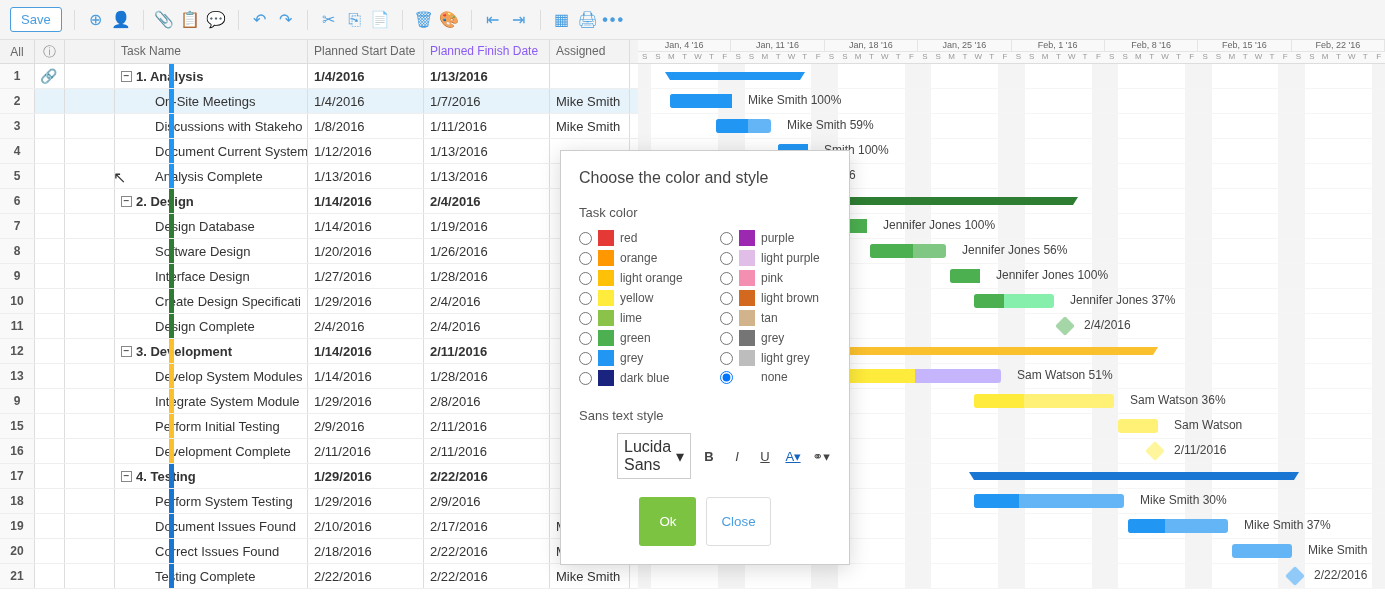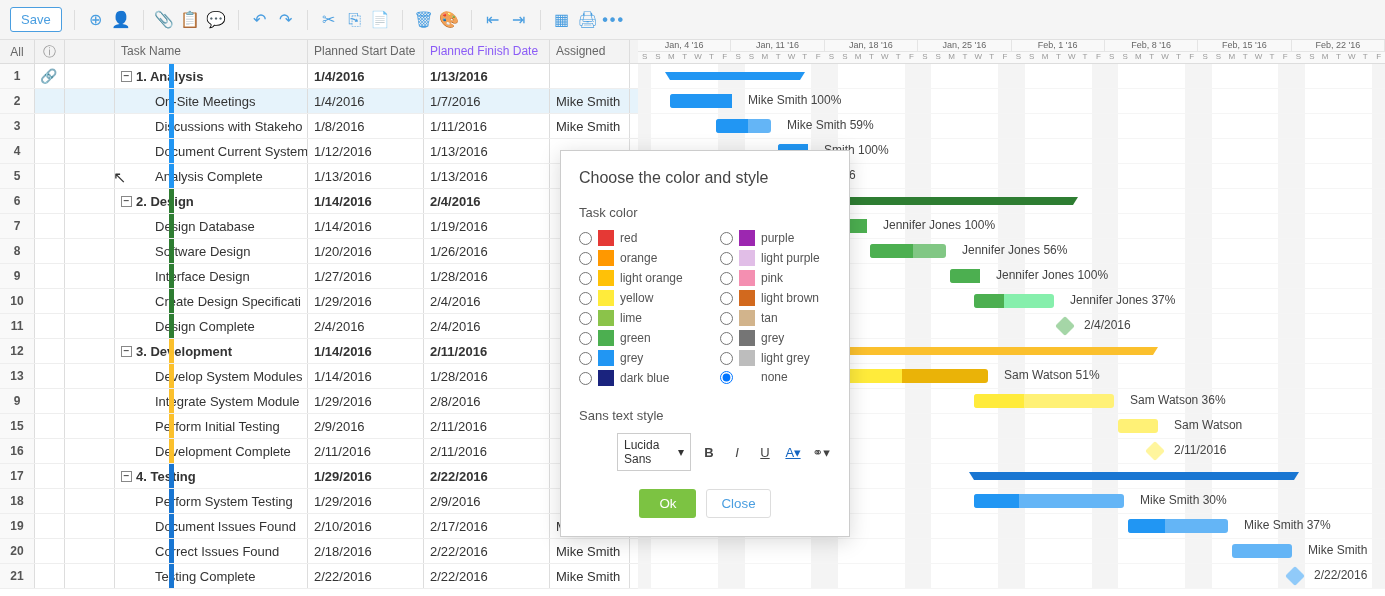--- a/index.html
+++ b/index.html
@@ -67,25 +67,25 @@
 .popup { position: absolute; left: 560px; top: 150px; width: 290px; background: #fff; border: 1px solid #ccc; box-shadow: 0 4px 20px rgba(0,0,0,0.15); padding: 18px; z-index: 100; }
 .popup h3 { font-size: 16px; font-weight: normal; color: #444; margin-bottom: 18px; }
 .popup-label { font-size: 13px; color: #555; margin-bottom: 10px; }
 .color-grid { display: flex; gap: 30px; margin-bottom: 18px; }
 .color-col { flex: 1; }
 .color-item { display: flex; align-items: center; gap: 6px; margin-bottom: 4px; }
 .color-item input[type=radio] { margin: 0; }
 .swatch { width: 16px; height: 16px; }
 .color-name { font-size: 12px; color: #555; }
 .font-row { display: flex; gap: 8px; align-items: center; margin-bottom: 18px; }
-.font-select { flex: 1; border: 1px solid #ccc; padding: 4px 6px; font-size: 12px; background: #fff; display: flex; justify-content: flex-end; align-items: center; margin-left: 38px; }
+.font-select { flex: 1; border: 1px solid #ccc; padding: 4px 6px; font-size: 16px; background: #fff; display: flex; justify-content: flex-end; align-items: center; margin-left: 38px; }
 .fmt-btn { width: 20px; height: 20px; display: flex; align-items: center; justify-content: center; cursor: pointer; color: #444; }
 .popup-buttons { display: flex; justify-content: center; gap: 10px; }
 .btn-ok { background: #7cc342; color: #fff; border: none; padding: 6px 20px; border-radius: 3px; cursor: pointer; }
-.btn-close { background: #fff; color: #4a9ee0; border: 1px solid #ddd; padding: 6px 14px; border-radius: 3px; cursor: pointer; }
+.btn-close { background: #fff; color: #4a9ee0; border: 1px solid #ddd; padding: 16px 14px; border-radius: 3px; cursor: pointer; }
 
 .cursor-arrow { position: absolute; left: 113px; top: 168px; z-index: 50; font-size: 16px; pointer-events: none; }
 </style>
 </head>
 <body>
 
 <div class="toolbar">
   <button class="save-btn">Save</button>
   <span class="toolbar-sep"></span>
   <span class="toolbar-icon">⊕</span>
@@ -519,21 +519,21 @@
           </div>
         </div>
         <div class="gantt-row">
           <div class="milestone" style="left: 420px; background: rgb(165, 214, 167); border: 1px solid rgb(165, 214, 167);"></div>
           <div class="milestone-label" style="left: 446px;">2/4/2016</div>
         </div>
         <div class="gantt-row">
           <div class="bar summary-bar" style="left: 175px; width: 340px; background: rgb(251, 192, 45); border-top-color: rgb(251, 192, 45);"></div>
         </div>
         <div class="gantt-row">
-          <div class="bar" style="left: 175px; width: 175px; background: #eab308; border-top-color: rgb(255, 235, 59);">
+          <div class="bar" style="left: 188px; width: 175px; background: #c4b5fd; border-top-color: rgb(255, 235, 59);">
             <div class="bar-fill" style="width: 51%; background: rgb(255, 235, 59);"></div>
             <div class="bar-label">Sam Watson   51%</div>
           </div>
         </div>
         <div class="gantt-row">
           <div class="bar" style="left: 336px; width: 140px; background: rgb(255, 241, 118); border-top-color: rgb(255, 235, 59);">
             <div class="bar-fill" style="width: 36%; background: rgb(255, 235, 59);"></div>
             <div class="bar-label">Sam Watson   36%</div>
           </div>
         </div>

